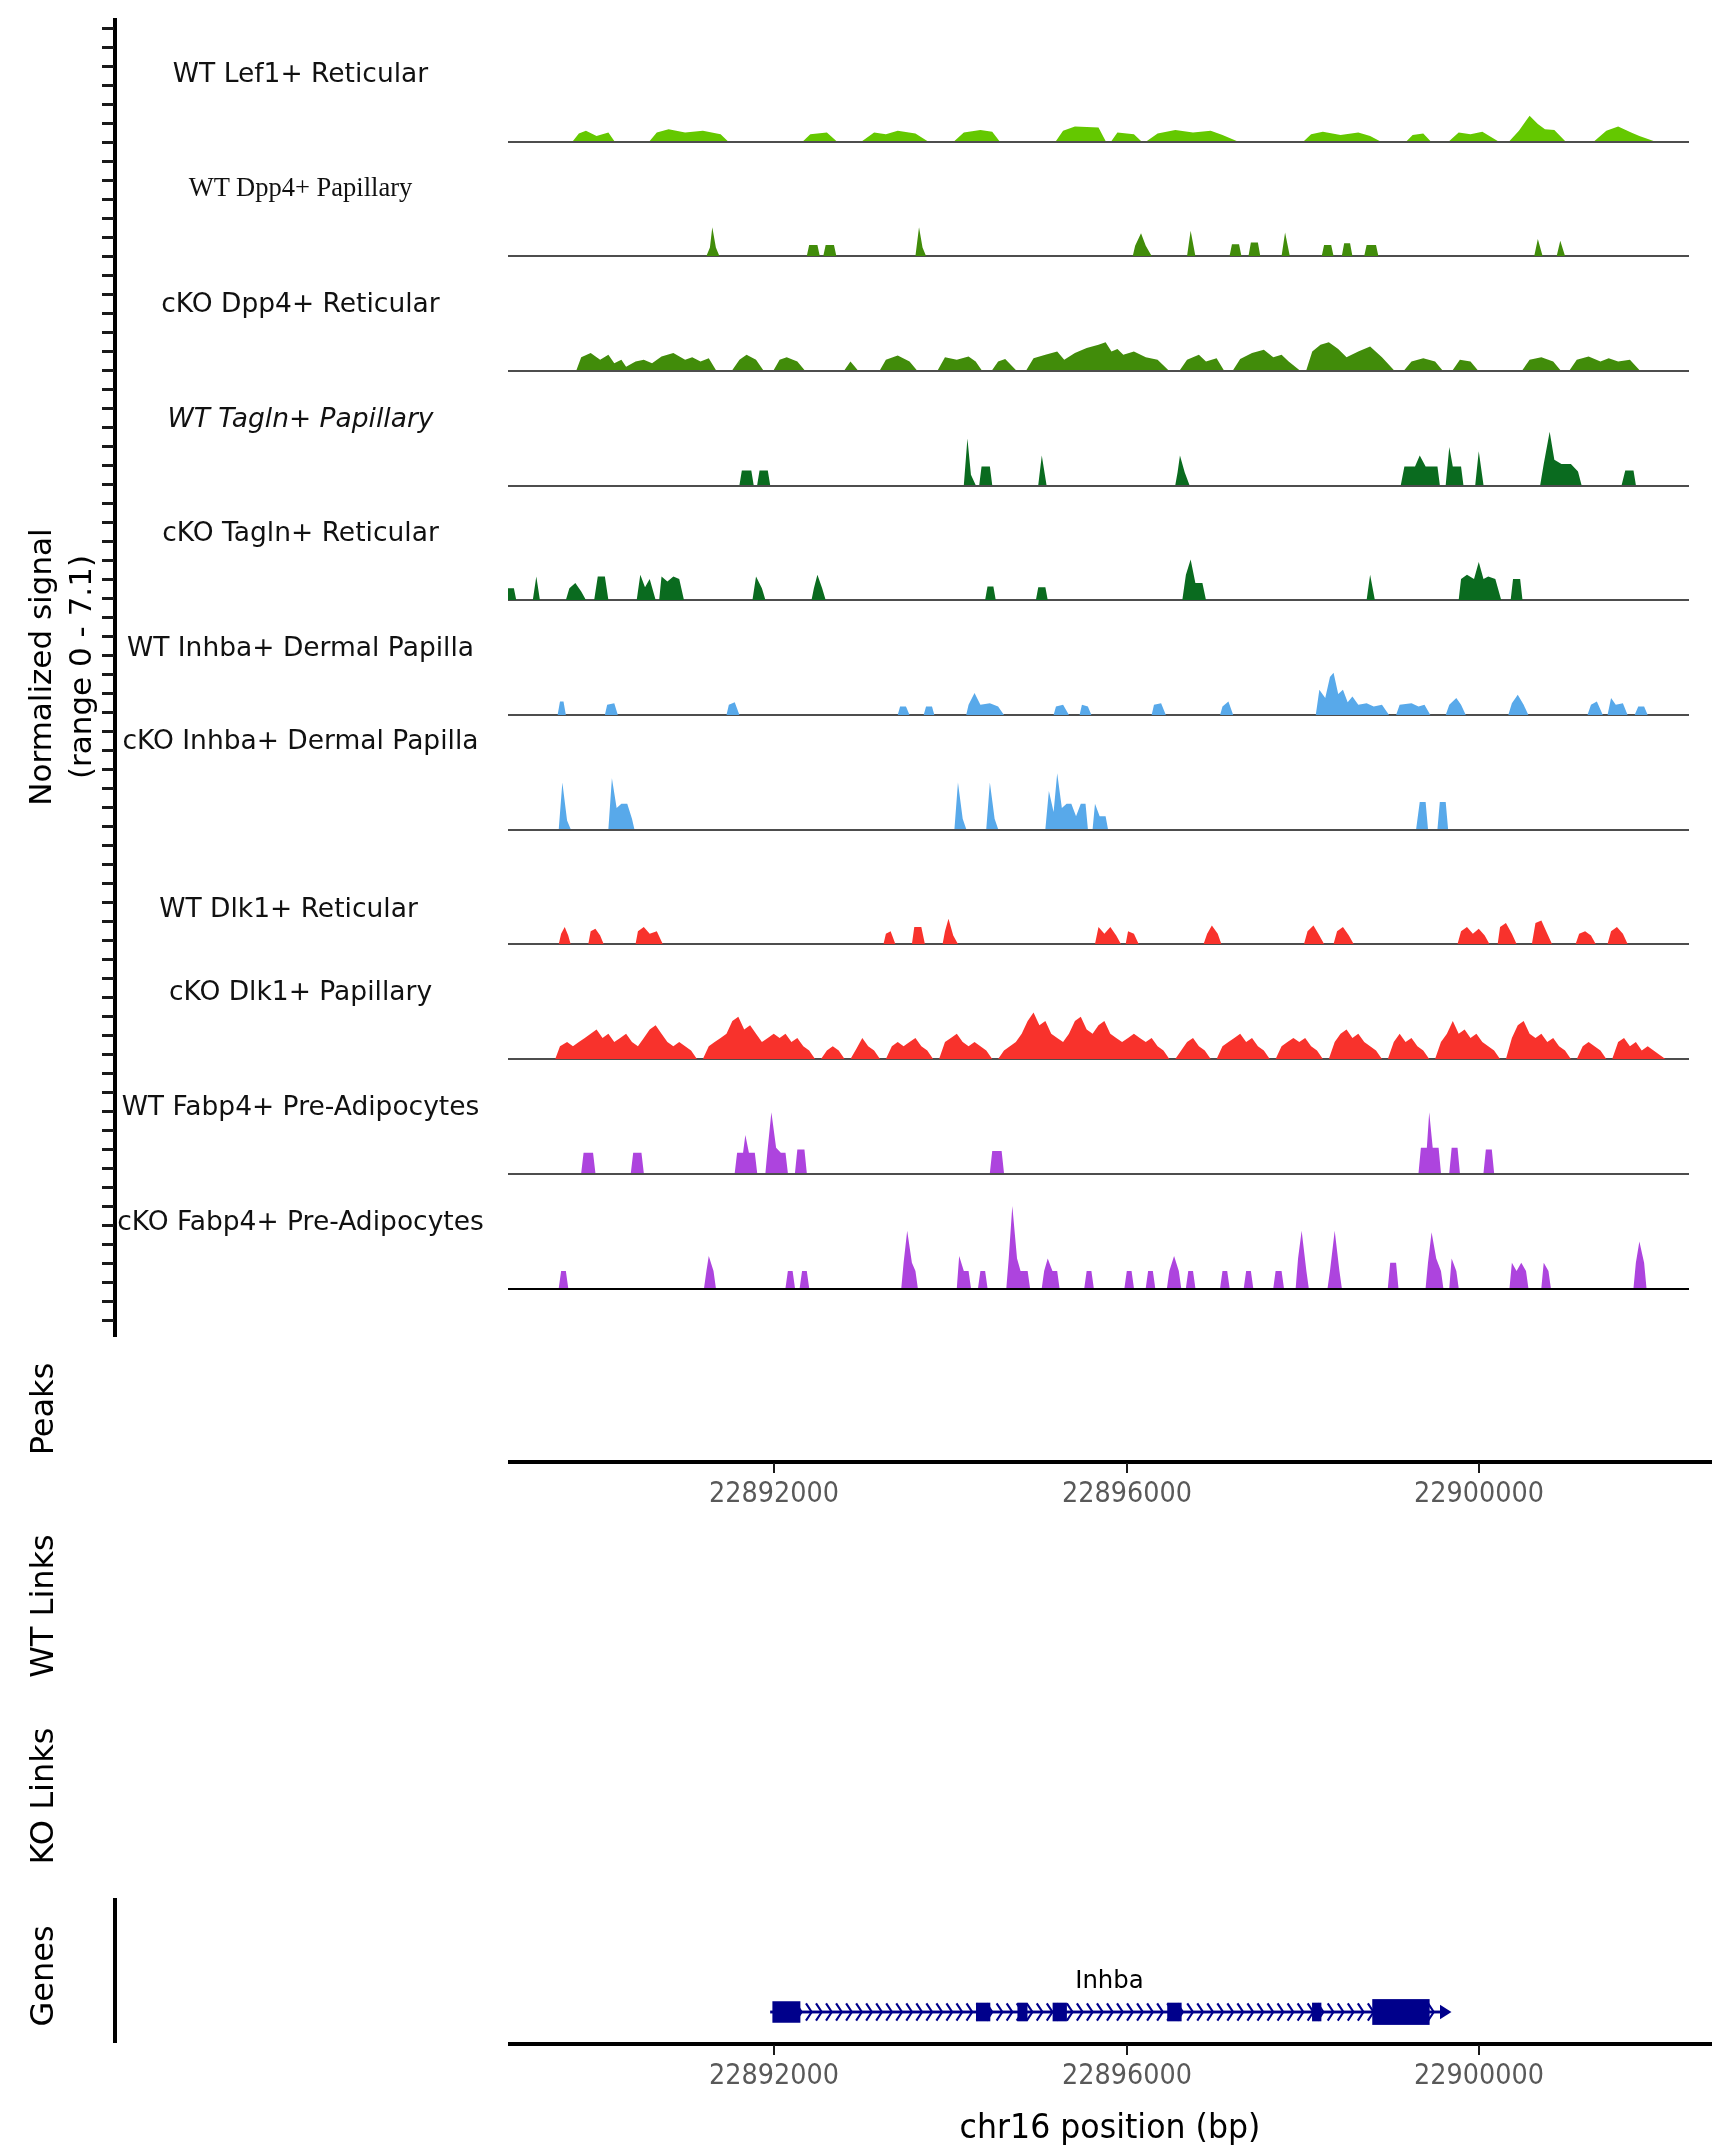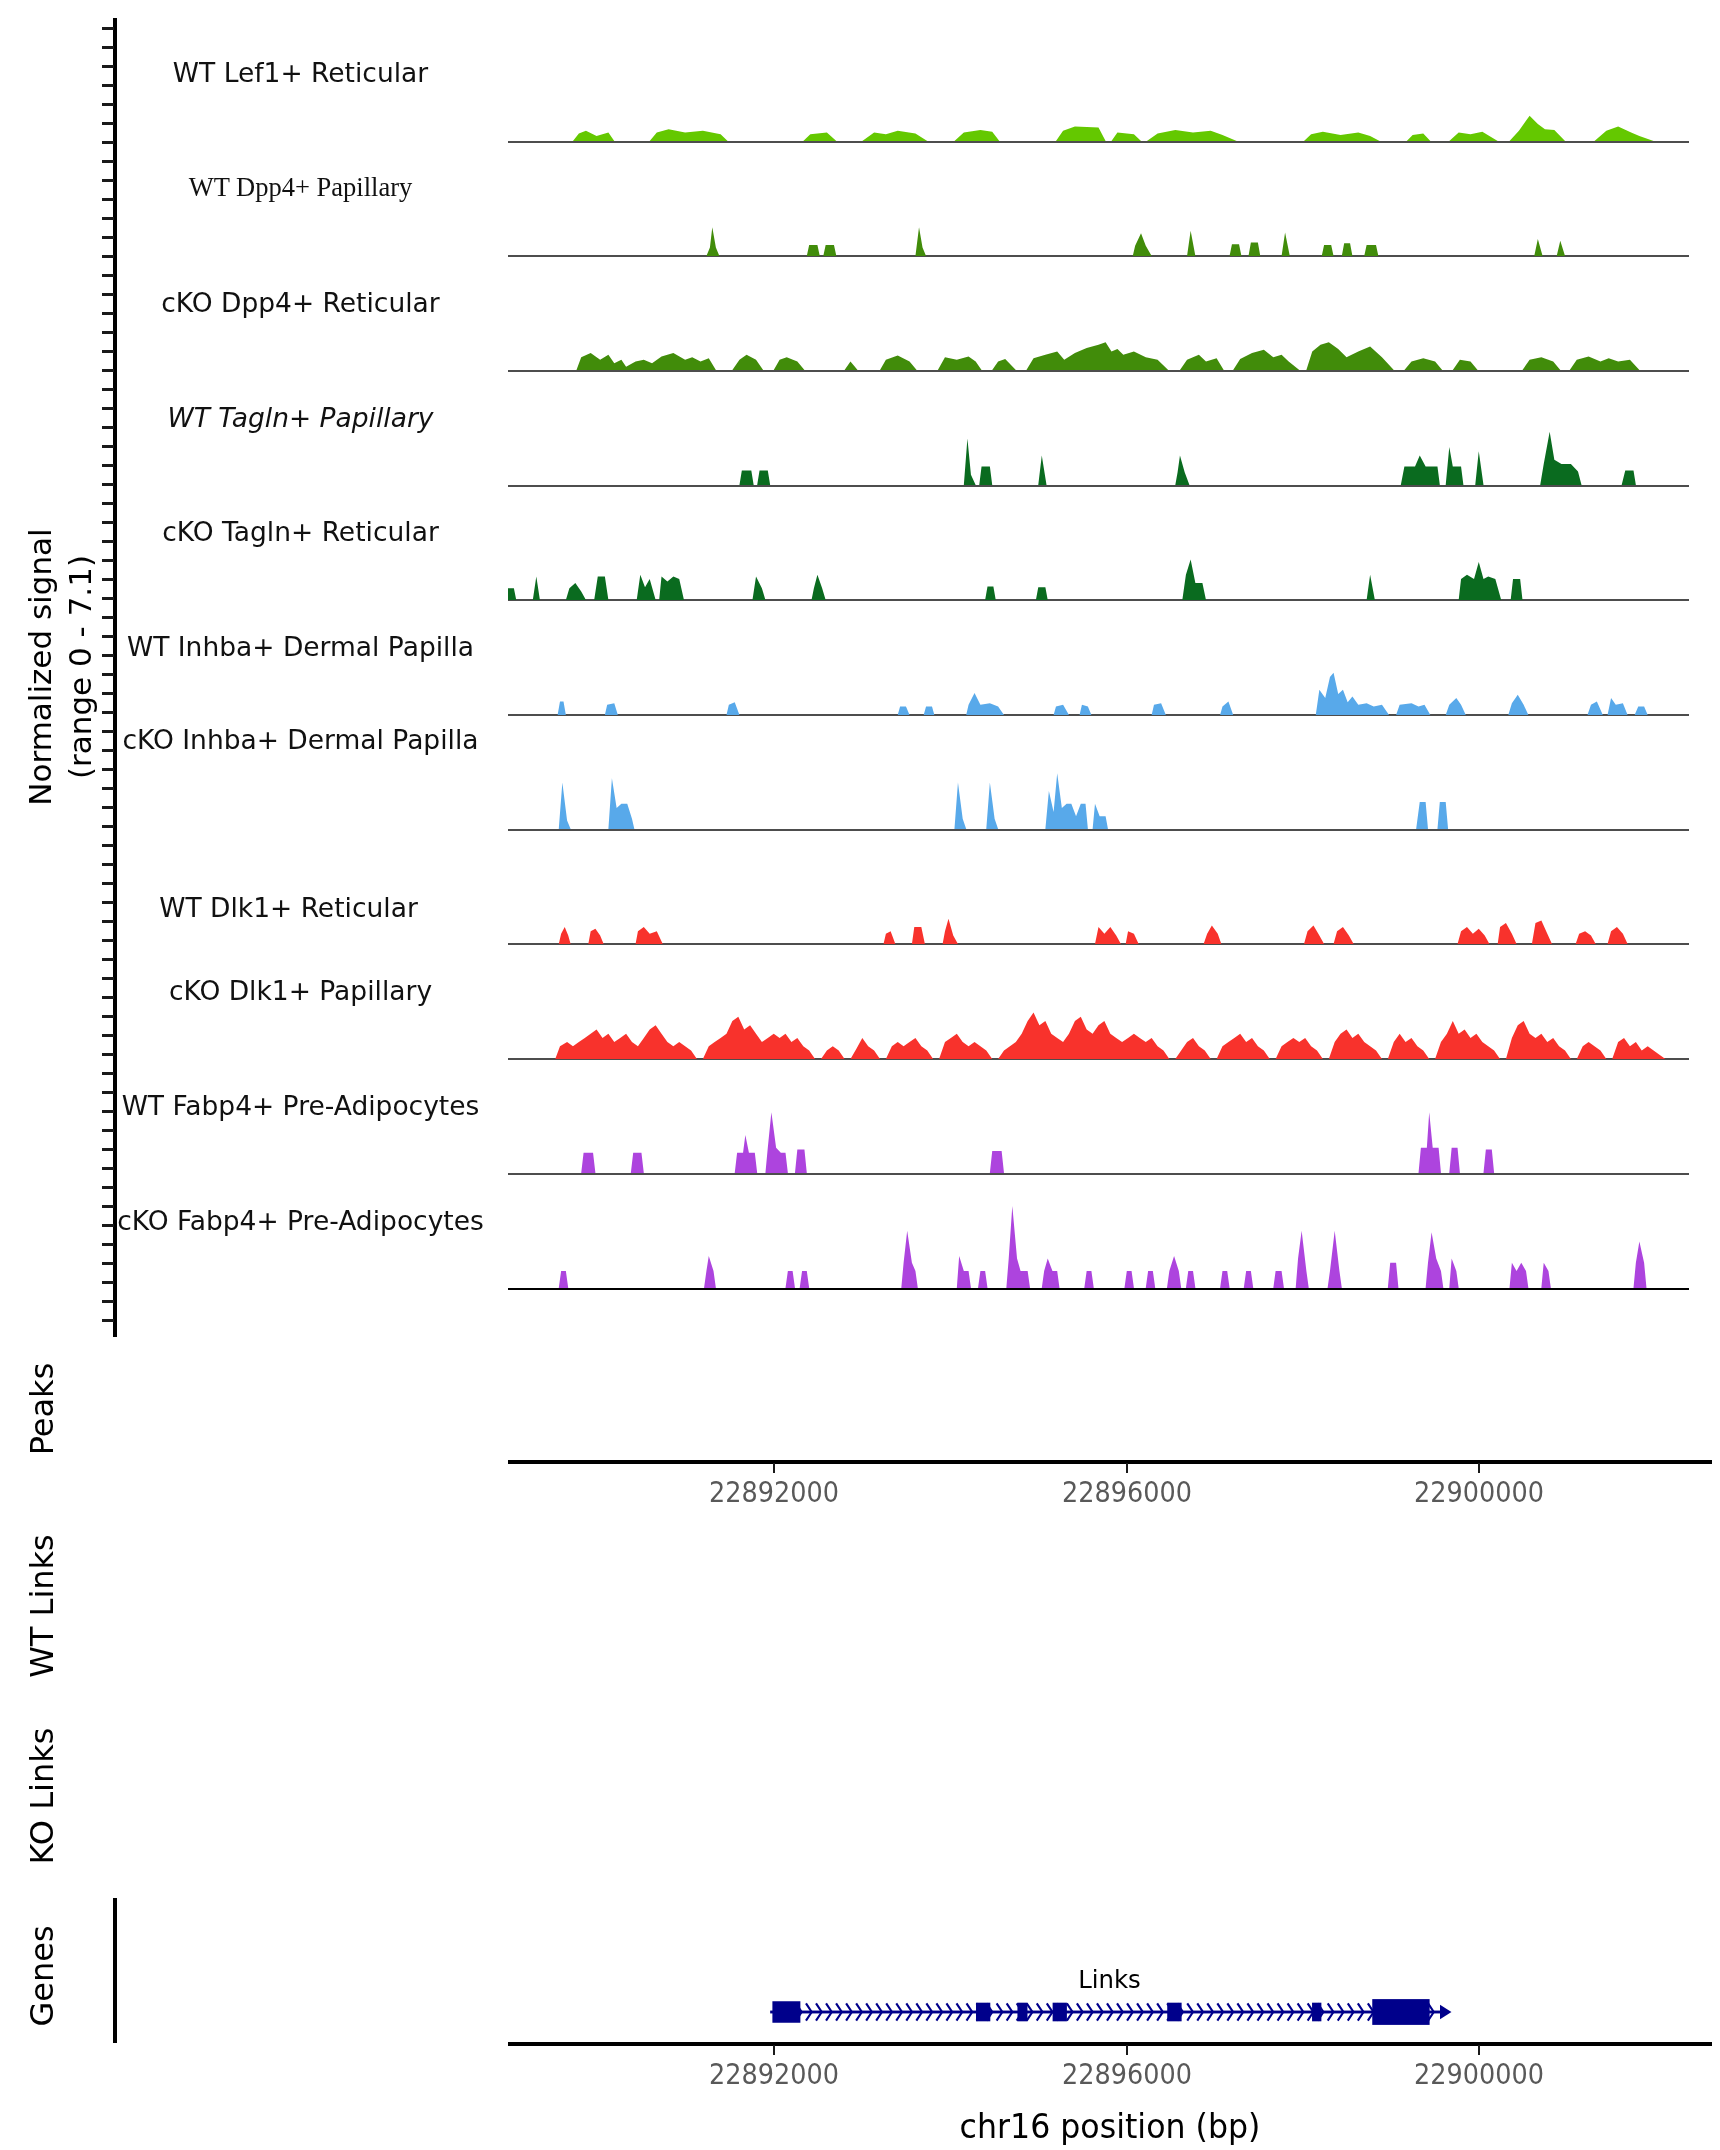--- a/index.html
+++ b/index.html
@@ -106,21 +106,21 @@
       <div class="axisline" style="left: 508px; top: 1460px; width: 1204px;"></div>
       <div class="tick" style="left: 773px; top: 1463px;"></div>
       <div class="ticklabel" style="left: 688px; top: 1475px;">22892000</div>
       <div class="tick" style="left: 1126px; top: 1463px;"></div>
       <div class="ticklabel" style="left: 1041px; top: 1475px;">22896000</div>
       <div class="tick" style="left: 1478px; top: 1463px;"></div>
       <div class="ticklabel" style="left: 1393px; top: 1475px;">22900000</div>
     </div>
 
   <div class="genesbar"></div>
-  <div class="genelabel">Links</div>
+  <div class="genelabel">Inhba</div>
   <svg id="gene-svg" class="abs" style="left:508px;top:1976px;" width="1204" height="72" viewBox="0 0 1680 100">
       <rect x="365.7987" y="48" width="934.6724999999999" height="4" fill="#00008B"></rect>
       <path d="M 373.7987 38 L 381.7987 50 L 373.7987 62" fill="none" stroke="#00008B" stroke-width="3" stroke-linejoin="round"></path>
       <path d="M 387.7987 38 L 395.7987 50 L 387.7987 62" fill="none" stroke="#00008B" stroke-width="3" stroke-linejoin="round"></path>
       <path d="M 401.7987 38 L 409.7987 50 L 401.7987 62" fill="none" stroke="#00008B" stroke-width="3" stroke-linejoin="round"></path>
       <path d="M 415.7987 38 L 423.7987 50 L 415.7987 62" fill="none" stroke="#00008B" stroke-width="3" stroke-linejoin="round"></path>
       <path d="M 429.7987 38 L 437.7987 50 L 429.7987 62" fill="none" stroke="#00008B" stroke-width="3" stroke-linejoin="round"></path>
       <path d="M 443.7987 38 L 451.7987 50 L 443.7987 62" fill="none" stroke="#00008B" stroke-width="3" stroke-linejoin="round"></path>
       <path d="M 457.7987 38 L 465.7987 50 L 457.7987 62" fill="none" stroke="#00008B" stroke-width="3" stroke-linejoin="round"></path>
       <path d="M 471.7987 38 L 479.7987 50 L 471.7987 62" fill="none" stroke="#00008B" stroke-width="3" stroke-linejoin="round"></path>

